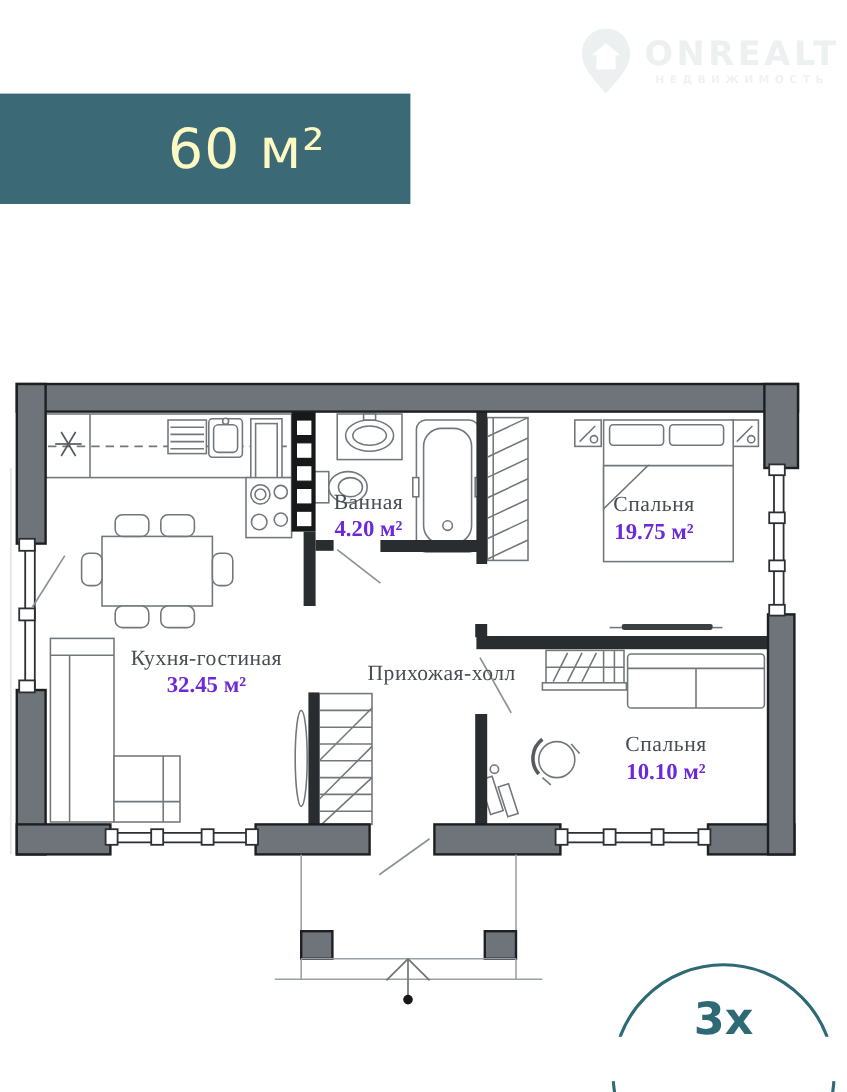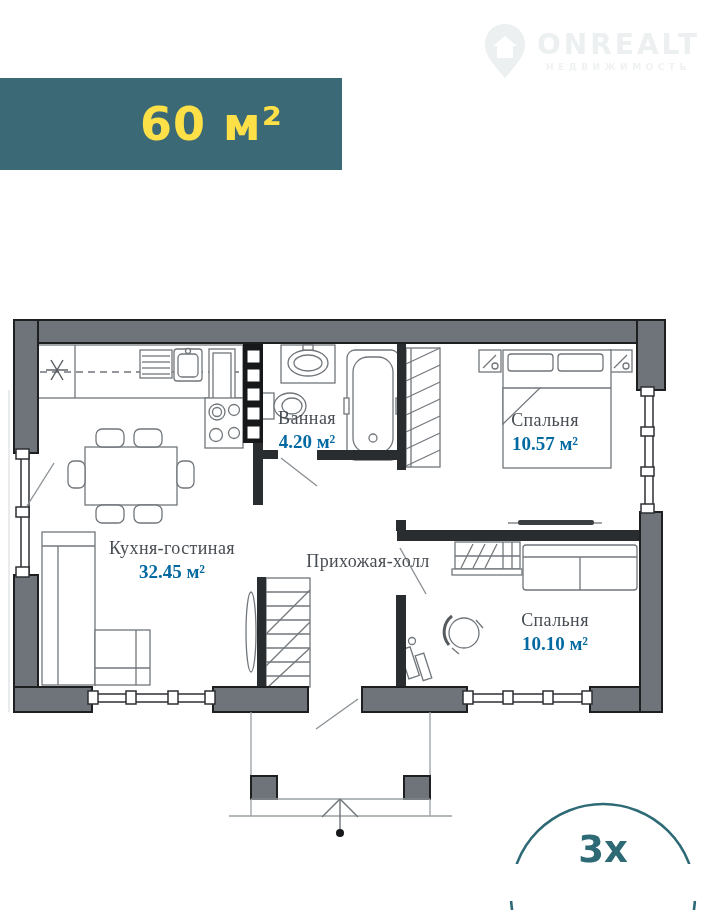--- a/index.html
+++ b/index.html
@@ -5,39 +5,39 @@
   html,body{margin:0;padding:0;background:#fff;}
   .canvas{position:relative;width:706px;height:910px;background:#ffffff;overflow:hidden;
           font-family:"DejaVu Sans","Liberation Sans",sans-serif;}
   
   .watermark{position:absolute;left:483px;top:22px;display:flex;align-items:flex-start;gap:10px;}
   .wm-text{display:flex;flex-direction:column;align-items:center;}
   .wm-brand{font-size:28px;font-weight:700;letter-spacing:3px;color:#edf0f0;line-height:30px;margin-top:8px;}
   .wm-tag{font-size:9px;font-weight:700;letter-spacing:4.5px;color:#f0f2f2;margin-top:2px;}
   
   .banner{position:absolute;left:0;top:78px;width:342px;height:92px;display:flex;align-items:center;}
-  .banner span{display:block;margin-left:140px;font-size:46px;font-weight:700;color:#fde047;letter-spacing:1px;text-align:center;}
+  .banner span{display:block;margin-left:140px;font-size:46px;font-weight:400;color:#fef9c3;letter-spacing:1px;text-align:center;}
   
   .plan{position:absolute;left:0;top:0;width:706px;height:910px;}
   .wall{fill:#6e747a;stroke:#1d1f21;stroke-width:2;}
   .iwall{fill:#2a2d30;stroke:none;}
   .shaft{fill:#17181a;}
   .shaftbox{fill:#ffffff;stroke:#17181a;stroke-width:1;}
   .furn{fill:#ffffff;stroke:#72777c;stroke-width:1.3;}
   .ln{stroke:#72777c;stroke-width:1.3;fill:none;}
   .thk{stroke:#565b60;stroke-width:3;fill:none;}
   .win{stroke:#2c2f33;stroke-width:1.5;}
   .winbox{fill:#ffffff;stroke:#2c2f33;stroke-width:1.5;}
   .swing{stroke:#8d9296;stroke-width:1.4;}
   .porch{stroke:#9aa0a5;stroke-width:1.3;fill:none;}
   .edge{stroke:#e3e5e6;stroke-width:1.5;}
   
   .room-label{position:absolute;text-align:center;color:#474d53;z-index:5;line-height:21px;font-family:Liberation Serif, serif;}
   .rname{font-size:18px;letter-spacing:.4px;display:block;}
-  .rarea{font-size:19px;font-weight:700;color:#0369a1;display:block;margin-top:2px;}
+  .rarea{font-size:19px;font-weight:700;color:#6d28d9;display:block;margin-top:2px;}
   
   .badge{position:absolute;left:500px;top:786px;width:206px;height:140px;z-index:6;}
   .badge-line{position:absolute;width:206px;text-align:center;font-weight:700;color:#2d6a75;}
   .b1{top:42px;font-size:37px;}
   .b2{top:81px;font-size:33px;letter-spacing:.5px;}
   .b3{top:114px;font-size:33px;}
 </style>
 </head>
 <body>
 
@@ -297,21 +297,21 @@
       </g>
     </g>
   </svg>
 
   <div class="room-label" style="left:245px;top:408px;width:124px;">
     <span class="rname">Ванная</span>
     <span class="rarea">4.20 м²</span>
   </div>
   <div class="room-label" style="left:475px;top:410px;width:140px;">
     <span class="rname">Спальня</span>
-    <span class="rarea">10.57 м²</span>
+    <span class="rarea">19.75 м²</span>
   </div>
   <div class="room-label" style="left:92px;top:538px;width:160px;">
     <span class="rname">Кухня-гостиная</span>
     <span class="rarea">32.45 м²</span>
   </div>
   <div class="room-label" style="left:288px;top:551px;width:160px;">
     <span class="rname">Прихожая-холл</span>
   </div>
   <div class="room-label" style="left:485px;top:610px;width:140px;">
     <span class="rname">Спальня</span>

